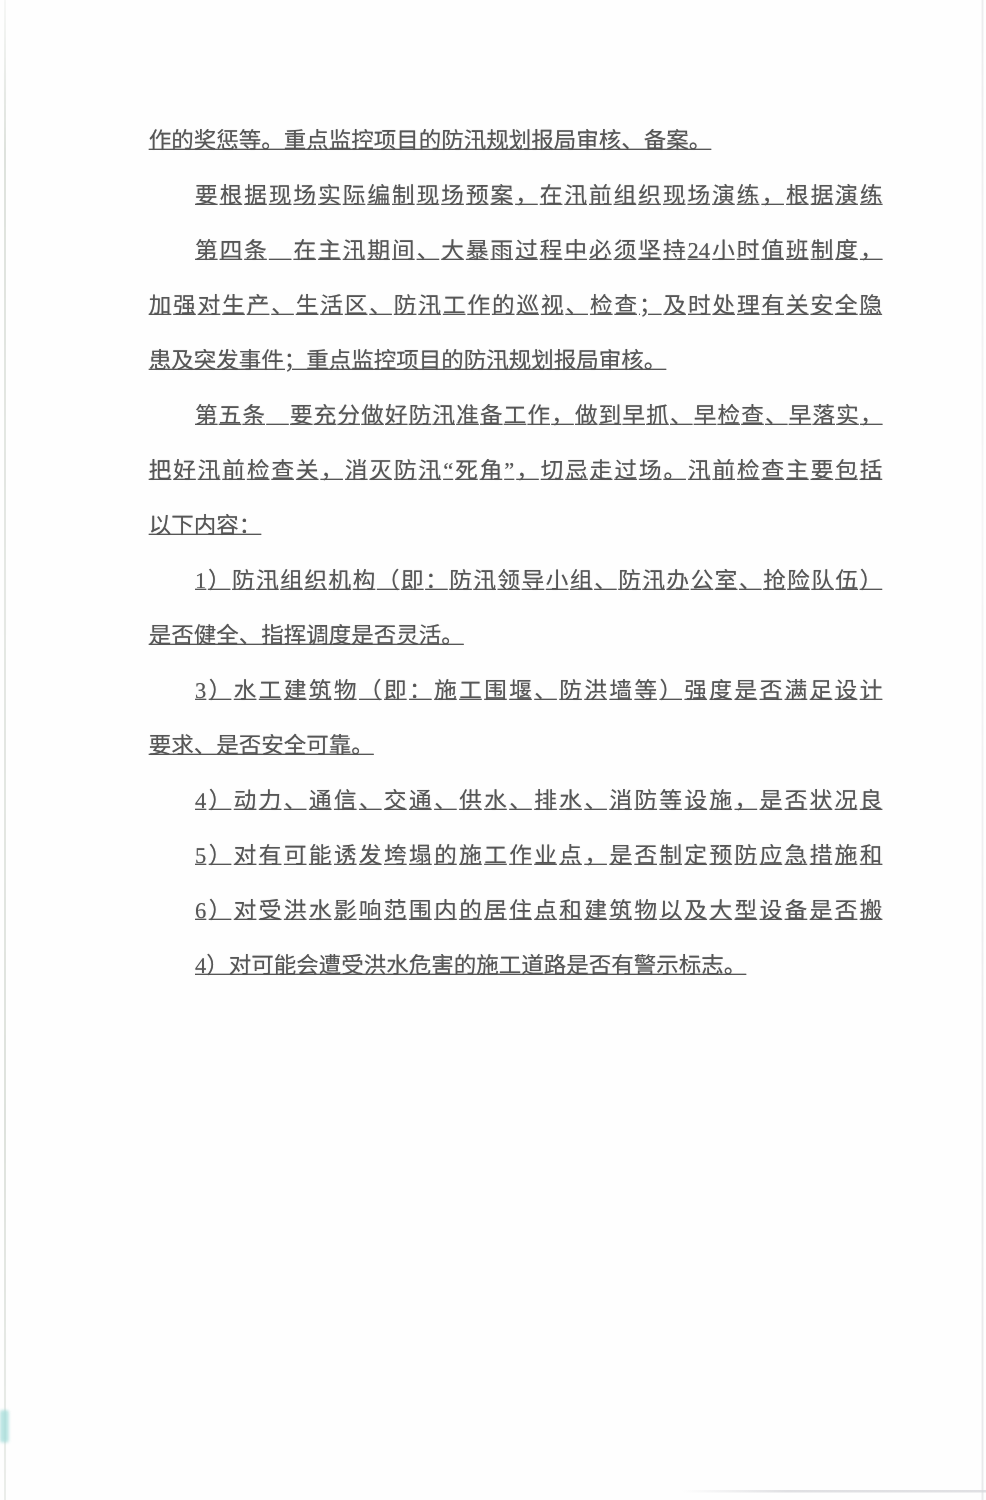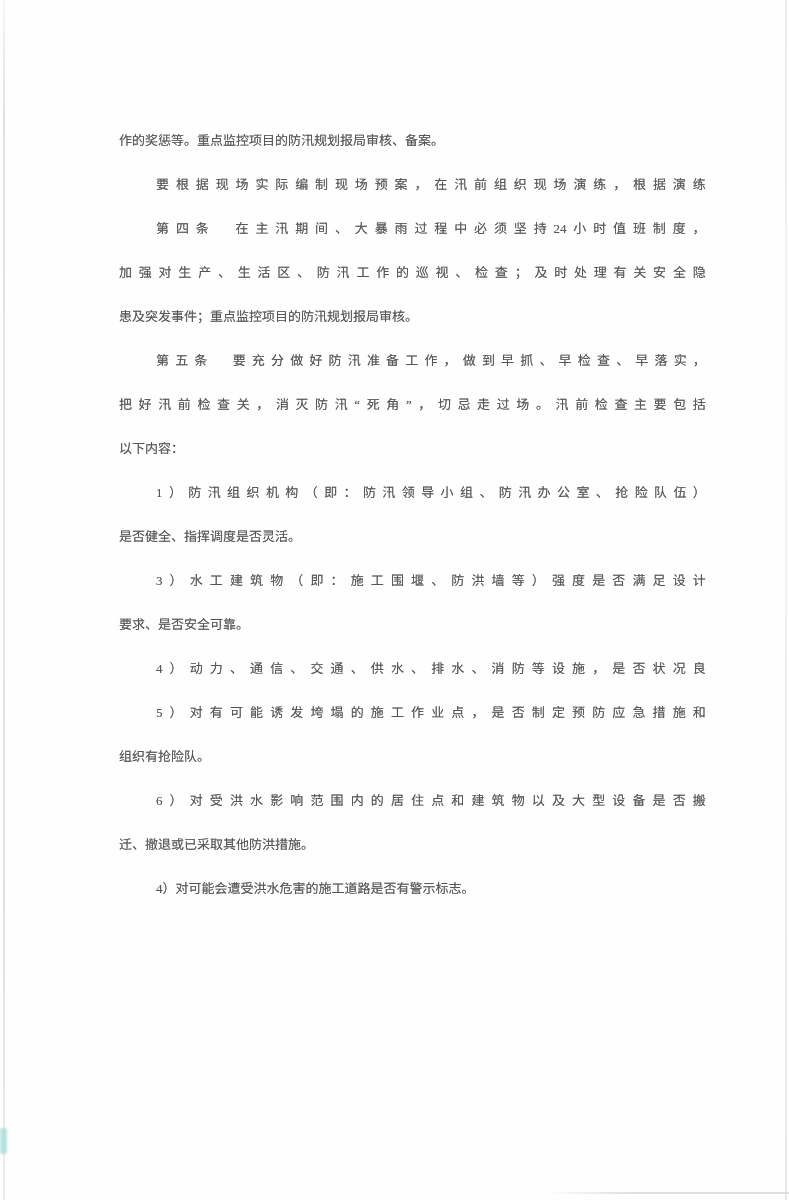--- a/index.html
+++ b/index.html
@@ -26,24 +26,25 @@
     position:absolute;left:0;top:1128px;width:7px;height:26px;
     background:var(--smudge,#a8dedb);filter:blur(1.2px);border-radius:2px;opacity:.8;
   }
   .bottom-rule{
     position:absolute;left:545px;right:0;top:1192px;height:2px;
     background:linear-gradient(to right,rgba(0,0,0,0),var(--rule,#d8d8dc) 35%,var(--rule,#d8d8dc));
     opacity:.8;
   }
   
   .text-block{
-    position:absolute;left:119px;top:119px;width:587px;
+    position:absolute;left:119px;top:90px;width:587px;
     color:var(--ink,#565656);
-    font-size:13px;
+    font-size:18px;
     text-shadow:0 0 .6px rgba(86,86,86,.55);
+    text-decoration:underline;
   }
   .line{height:44px;line-height:44px;white-space:nowrap;}
   .line.indent{padding-left:37px;}
   .line.fill{display:flex;justify-content:space-between;align-items:baseline;}
   .line.fill span{display:inline-block;flex-shrink:0;}
 </style>
 </head>
 <body>
 
 <div class="page">
@@ -327,21 +328,20 @@
         <span>制</span>
         <span>定</span>
         <span>预</span>
         <span>防</span>
         <span>应</span>
         <span>急</span>
         <span>措</span>
         <span>施</span>
         <span>和</span>
       </div>
-      <div class="line">组织有抢险队。</div>
       <div class="line indent fill">
         <span>6</span>
         <span>）</span>
         <span>对</span>
         <span>受</span>
         <span>洪</span>
         <span>水</span>
         <span>影</span>
         <span>响</span>
         <span>范</span>
@@ -358,16 +358,15 @@
         <span>以</span>
         <span>及</span>
         <span>大</span>
         <span>型</span>
         <span>设</span>
         <span>备</span>
         <span>是</span>
         <span>否</span>
         <span>搬</span>
       </div>
-      <div class="line">迁、撤退或已采取其他防洪措施。</div>
       <div class="line indent">4）对可能会遭受洪水危害的施工道路是否有警示标志。</div>
     </main>
 </div>
 
 </body></html>

